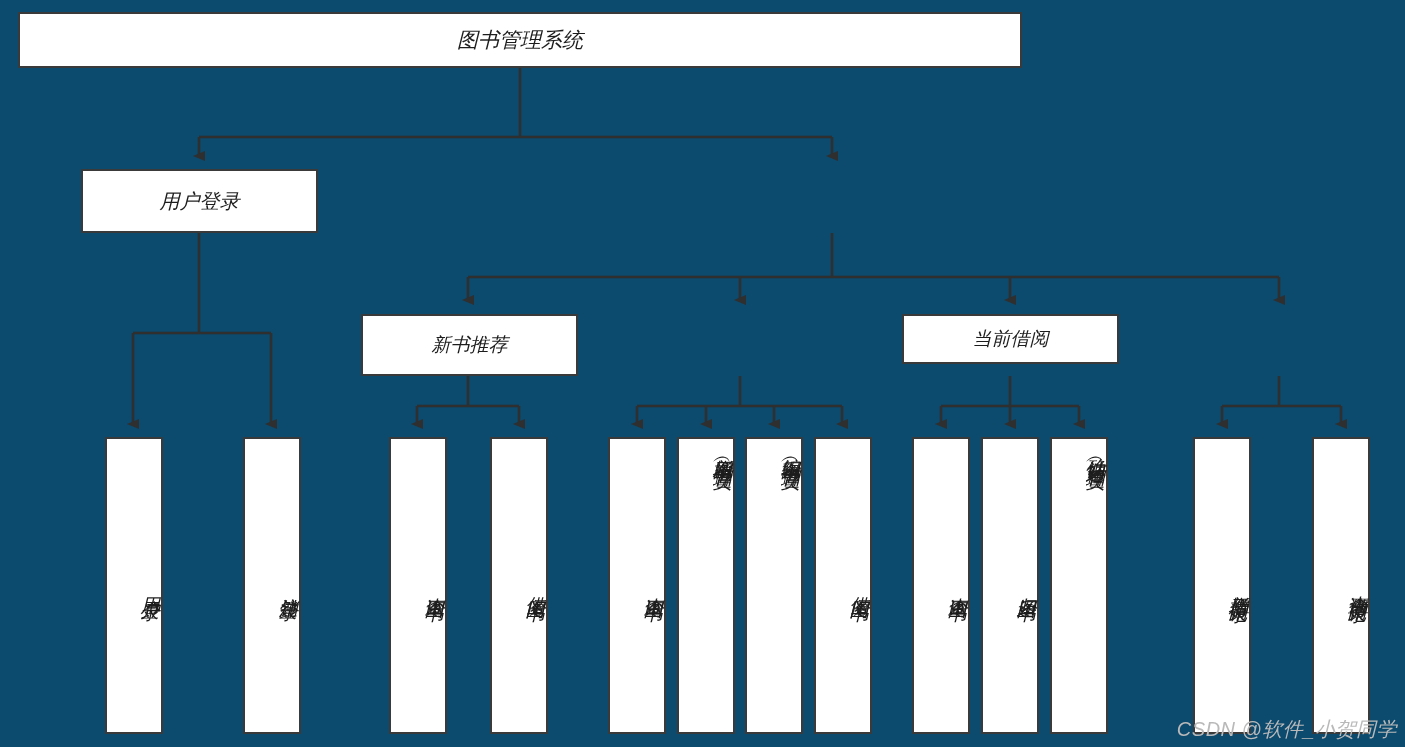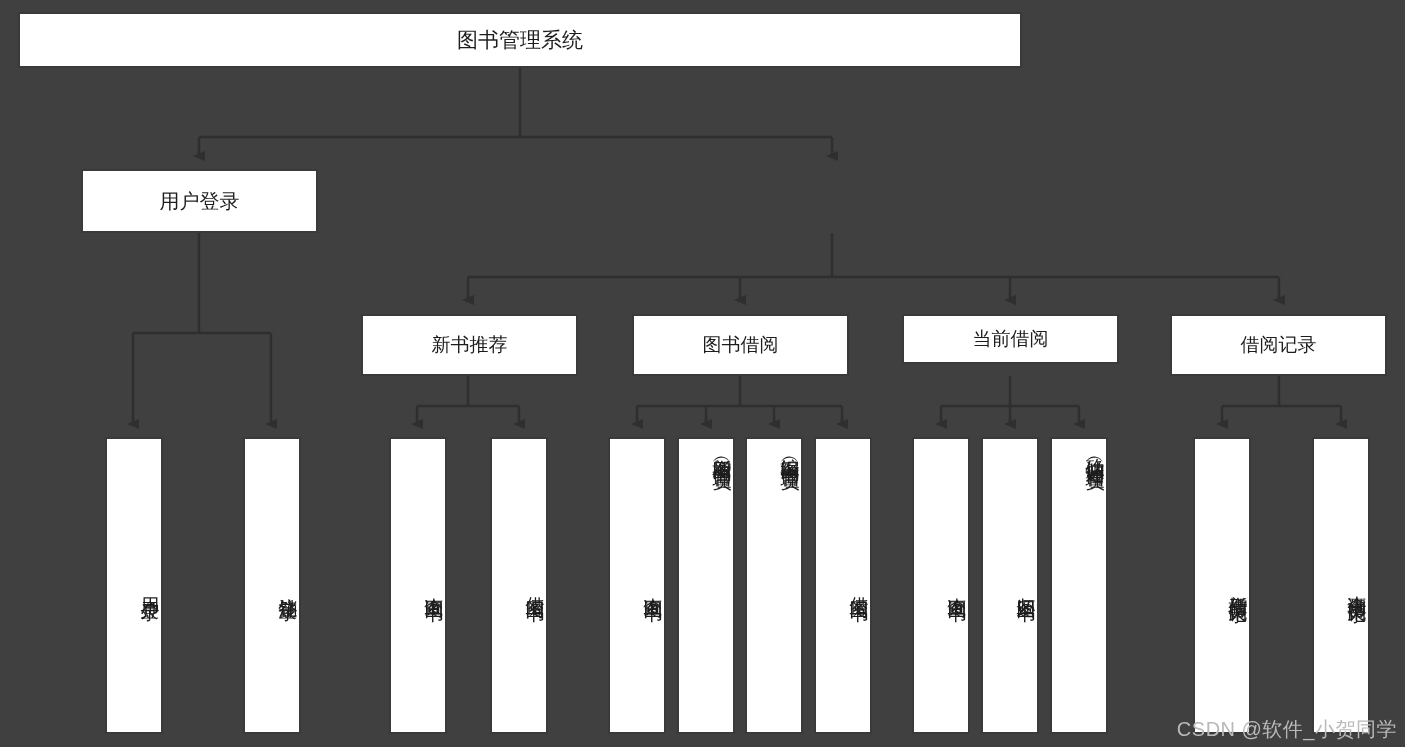--- a/index.html
+++ b/index.html
@@ -7,22 +7,23 @@
     padding: 0;
     background: #ffffff;
   }
   body {
     font-family: "Liberation Sans", "DejaVu Sans", sans-serif;
   }
   #canvas {
     position: relative;
     width: 1405px;
     height: 747px;
-    background: #404040;
+    background: #0c4a6e;
     overflow: hidden;
+    font-style: italic;
   }
   .node {
     position: absolute;
     box-sizing: border-box;
     border: 2px solid #3a3a3a;
     background: #ffffff;
     display: flex;
     align-items: center;
     justify-content: center;
     color: #1d1d1d;
@@ -130,28 +131,22 @@
     <span class="label">图书管理系统</span>
   </div>
 
   <div class="node l2" style="left:81px; top:169px; width:237px; height:64px;">
     <span class="label">用户登录</span>
   </div>
 
   <div class="node l3" style="left:361px; top:314px; width:217px; height:62px;">
     <span class="label">新书推荐</span>
   </div>
-  <div class="node l3" style="left:632px; top:314px; width:217px; height:62px;">
-    <span class="label">图书借阅</span>
-  </div>
   <div class="node l3" style="left:902px; top:314px; width:217px; height:50px;">
     <span class="label">当前借阅</span>
-  </div>
-  <div class="node l3" style="left:1170px; top:314px; width:217px; height:62px;">
-    <span class="label">借阅记录</span>
   </div>
 
   <div class="node leaf" style="left:105px; top:437px; width:58px; height:297px;">
     <span class="label">用户登录</span>
   </div>
   <div class="node leaf" style="left:243px; top:437px; width:58px; height:297px;">
     <span class="label">注销登录</span>
   </div>
 
   <div class="node leaf" style="left:389px; top:437px; width:58px; height:297px;">

